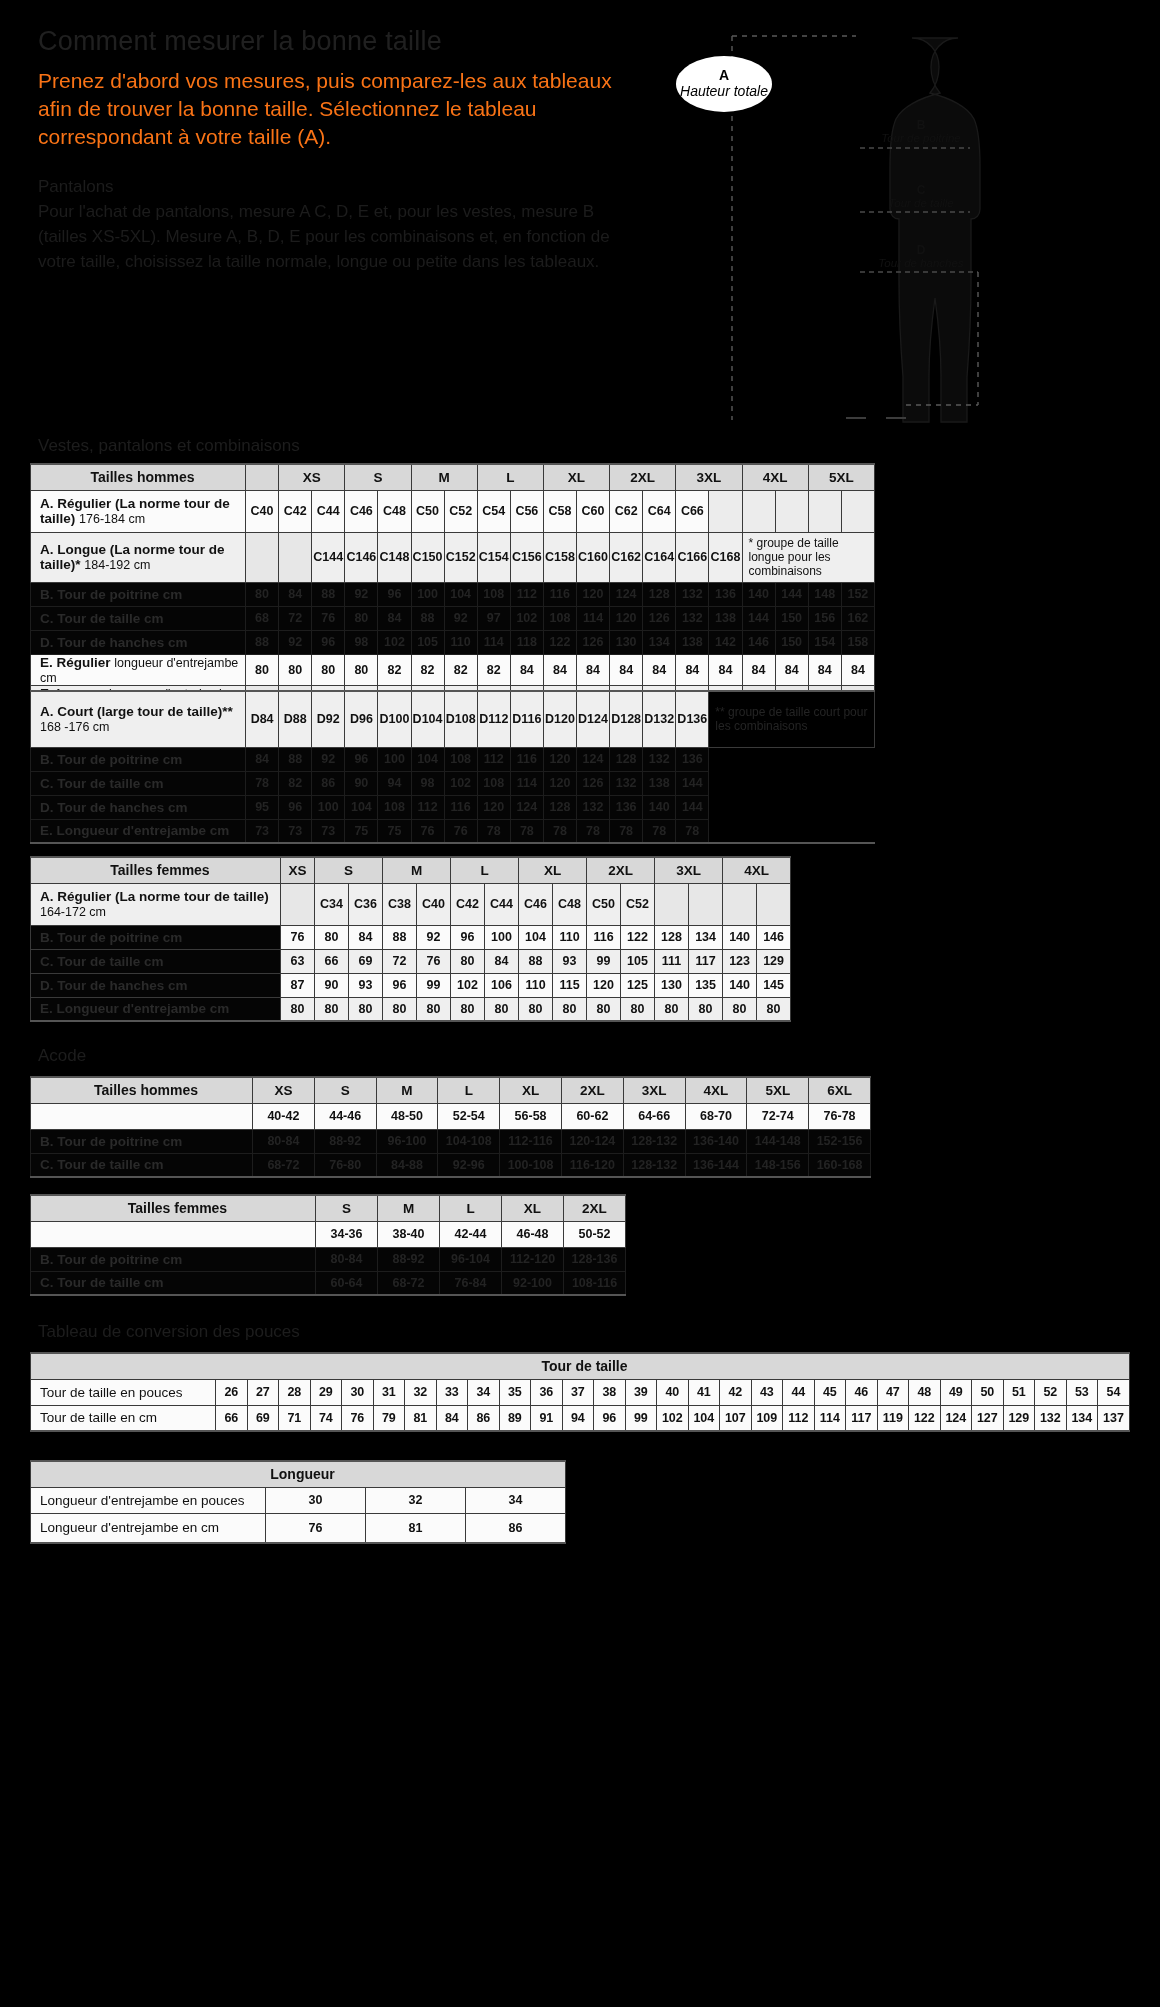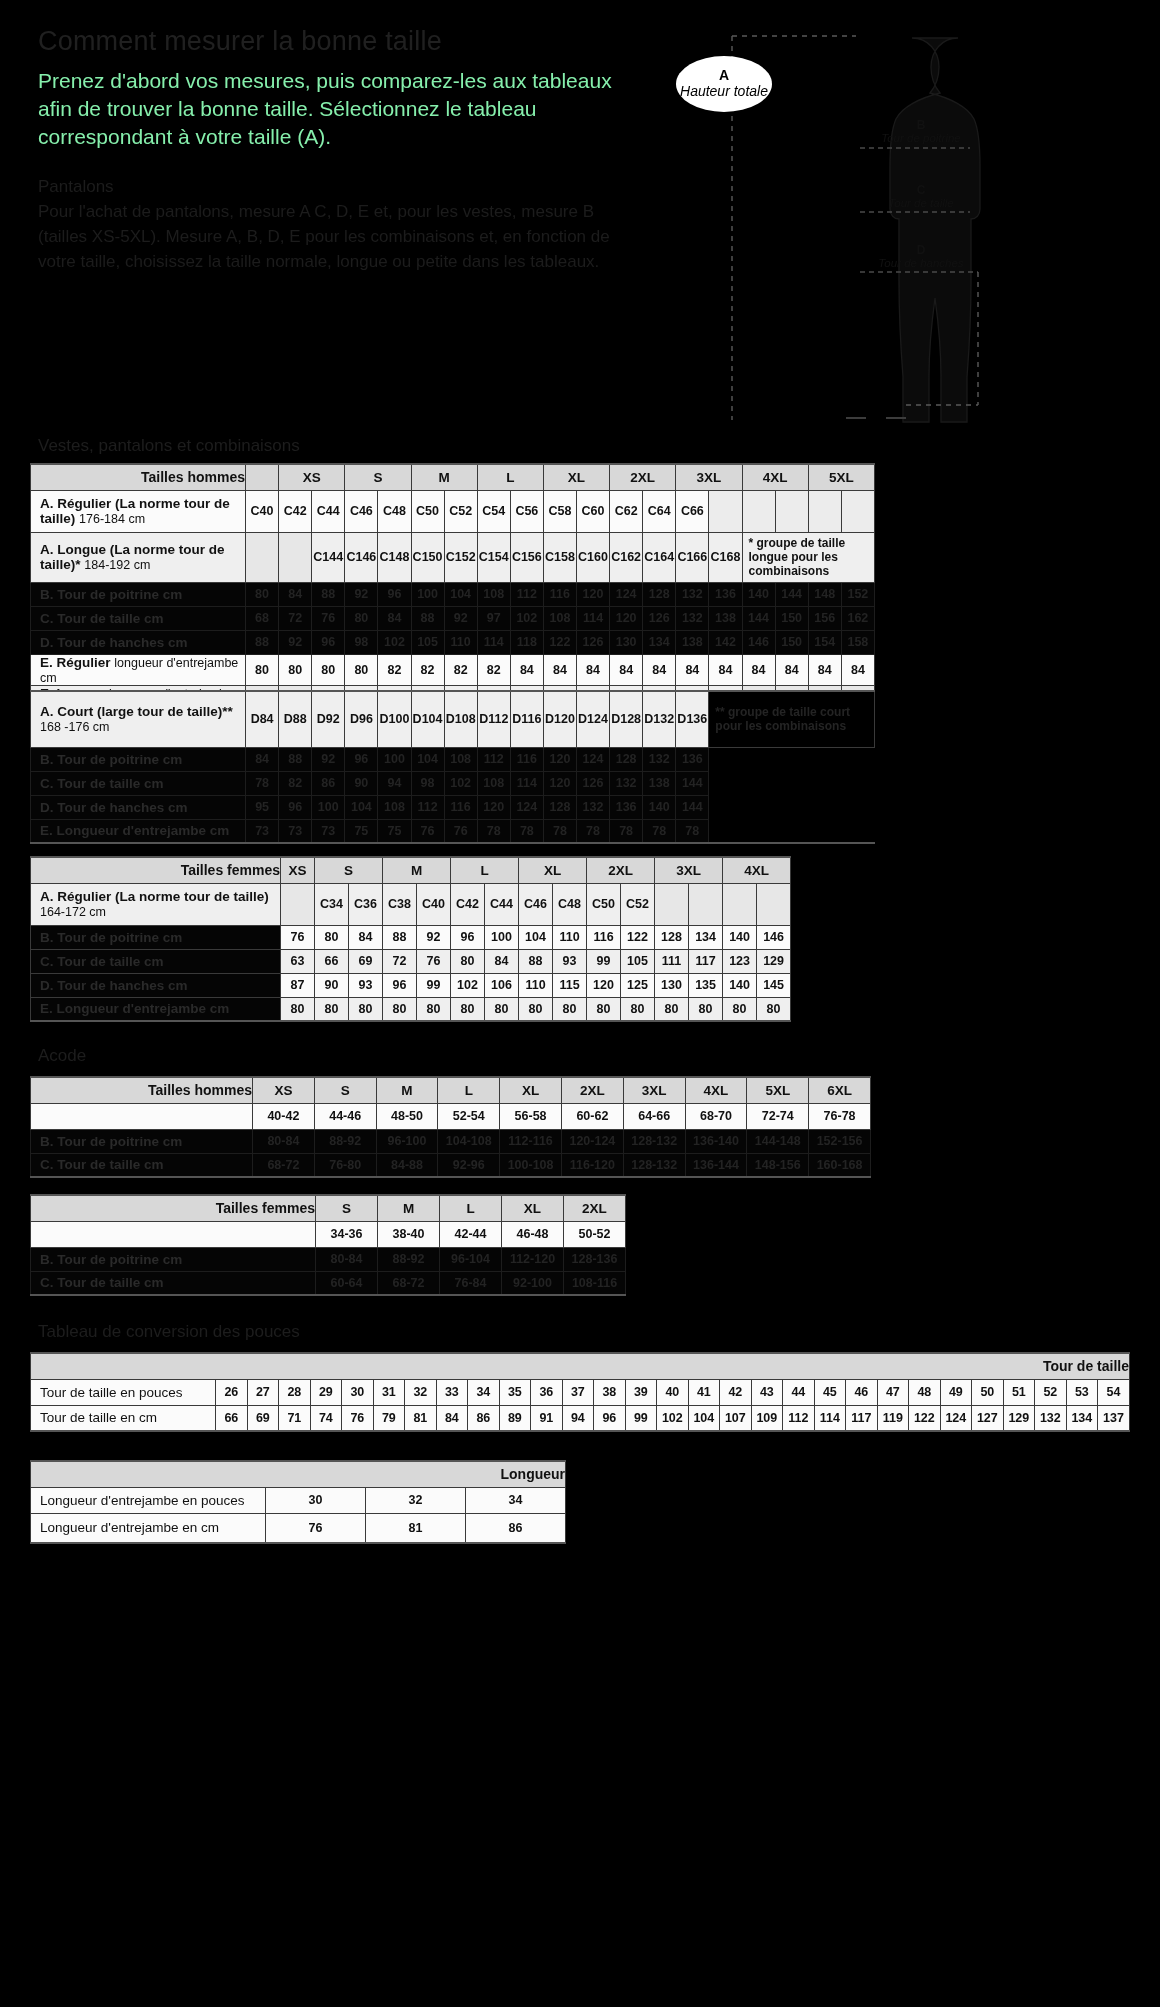--- a/index.html
+++ b/index.html
@@ -10,21 +10,21 @@
     font-family:"Liberation Sans", sans-serif;
     color:#1c1c1c;
     position:relative;
     overflow:hidden;
   }
   .page { position:relative; width:1160px; height:2007px; padding:0; }
 
   
   .intro { position:absolute; left:38px; top:26px; width:600px; }
   h1.title { font-size:27px; font-weight:400; color:#202020; margin:0 0 10px 0; letter-spacing:.2px; }
-  .lead { font-size:21px; line-height:1.33; color:#86efac; margin:0 0 26px 0; }
+  .lead { font-size:21px; line-height:1.33; color:#f97316; margin:0 0 26px 0; }
   .para { font-size:17px; line-height:1.47; color:#1c1c1c; margin:0 0 22px 0; }
   .subhead { font-size:17px; color:#1c1c1c; margin:0 0 3px 0; font-weight:400; }
 
   .sidenote { position:absolute; left:498px; top:196px; width:190px;
               font-style:italic; font-size:15px; line-height:1.5; color:#1b1b1b; }
 
   
   .figure { position:absolute; left:660px; top:20px; width:480px; height:420px; }
   .figsvg { position:absolute; inset:0; }
   .callout { position:absolute; background:#fff; border-radius:50%;
@@ -39,28 +39,28 @@
   .bodylabel b { font-style:normal; font-weight:bold; display:block; font-size:12px; }
 
   
   .sectiontitle { position:absolute; font-size:17px; color:#1d1d1d;text-align:center; }
 
   
   table { border-collapse:collapse; position:absolute; table-layout:fixed; }
   table td, table th { border:1px solid #3a3a3a; padding:0; font-weight:bold;
                        text-align:center; font-size:12.5px; color:#111; }
   .hdr td { background:#d8d8d8; color:#111; height:26px; font-size:13.5px; }
-  .hdr td.lbl { text-align:right; padding-left:9px; font-size:14px; }
+  .hdr td.lbl { text-align:center; padding-left:9px; font-size:14px; }
   .lightrow td { background:#efefef; }
   .whiterow td { background:#fbfbfb; }
   .darkrow td { background:#050505; color:#232323; border-color:#1d1d1d; font-weight:bold; }
   .darkrow td.lbl { background:#050505; color:#2a2a2a; }
   td.lbl { text-align:left; padding-left:9px; font-weight:bold; font-size:13.5px; }
   td.lbl .lt { font-weight:normal; font-size:12.5px; }
-  td.note { text-align:left; padding:3px 6px; font-weight:bold; font-size:12px; line-height:1.2; }
+  td.note { text-align:left; padding:3px 6px; font-weight:normal; font-size:12px; line-height:1.2; }
   td.empty { background:#e7e7e7; }
   td.blank { background:#ececec; }
 
   .tbl-outer { border-top:2px solid #555; border-bottom:2px solid #555; }
 </style>
 </head>
 <body>
 
 <div class="page">
 

